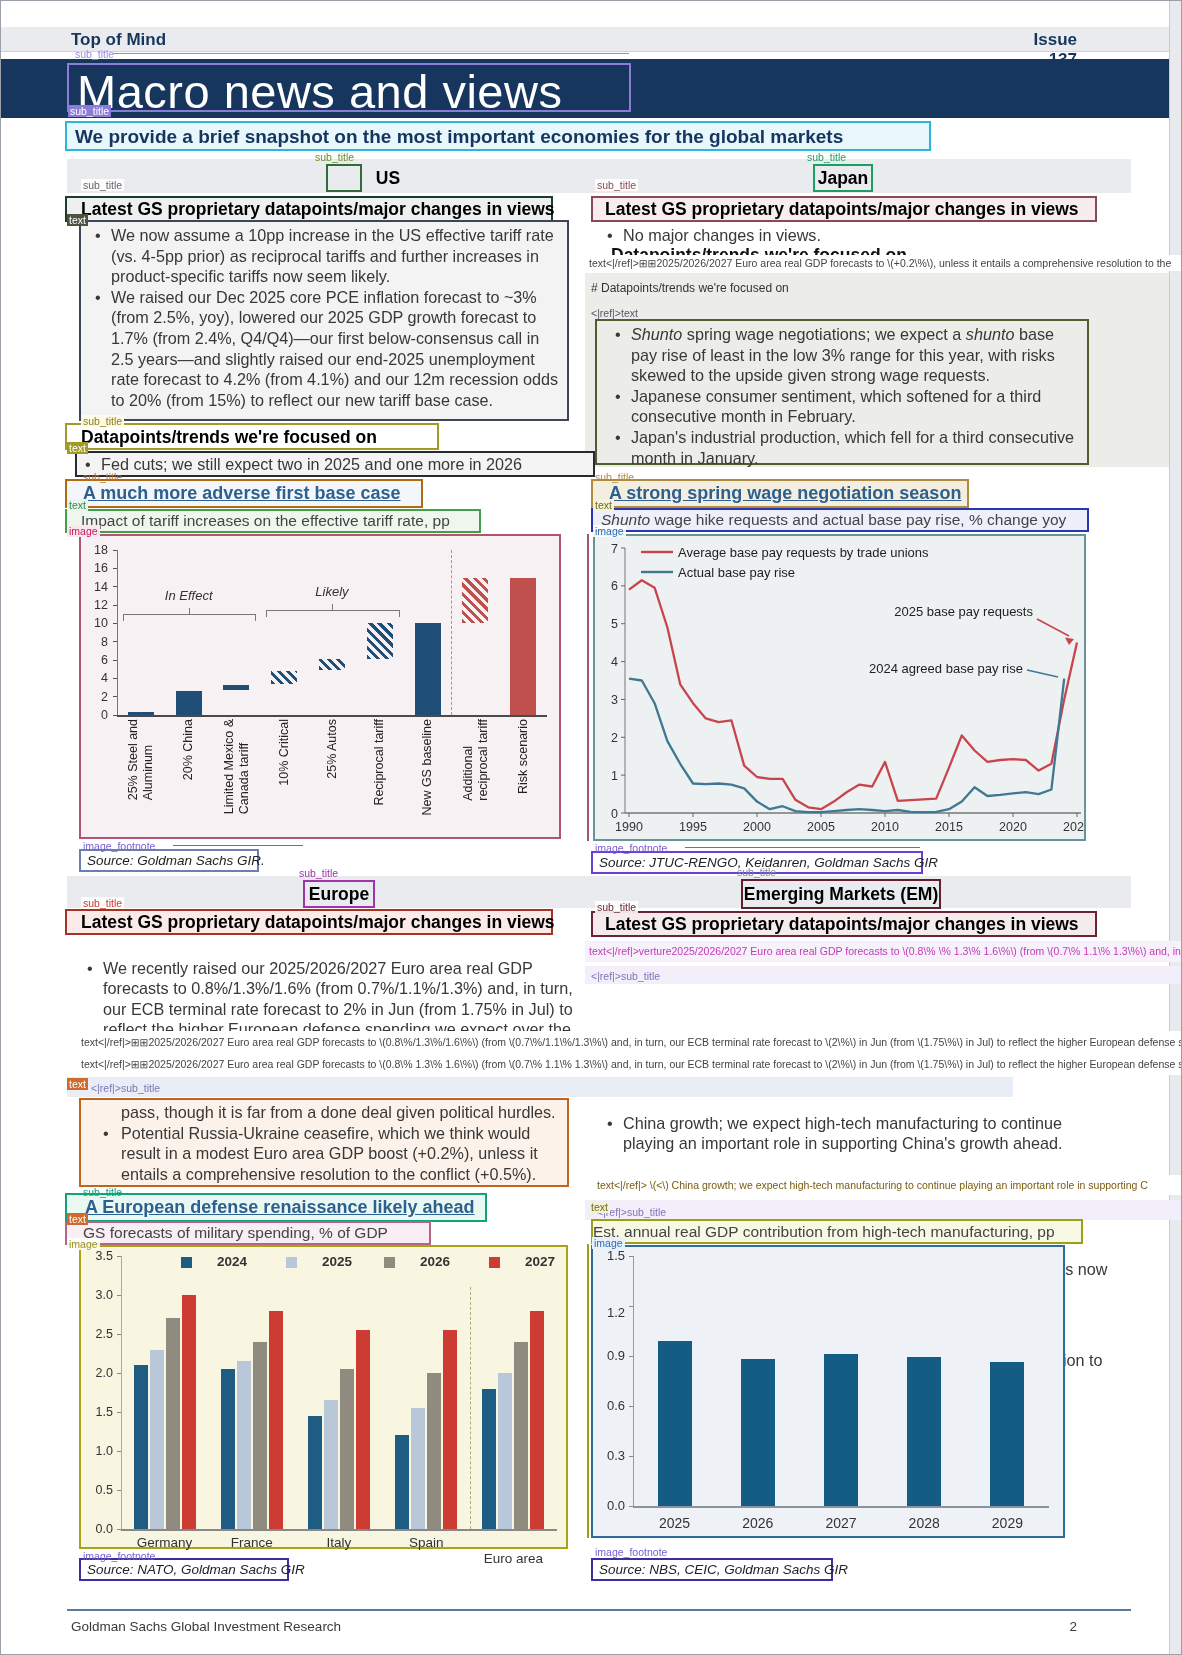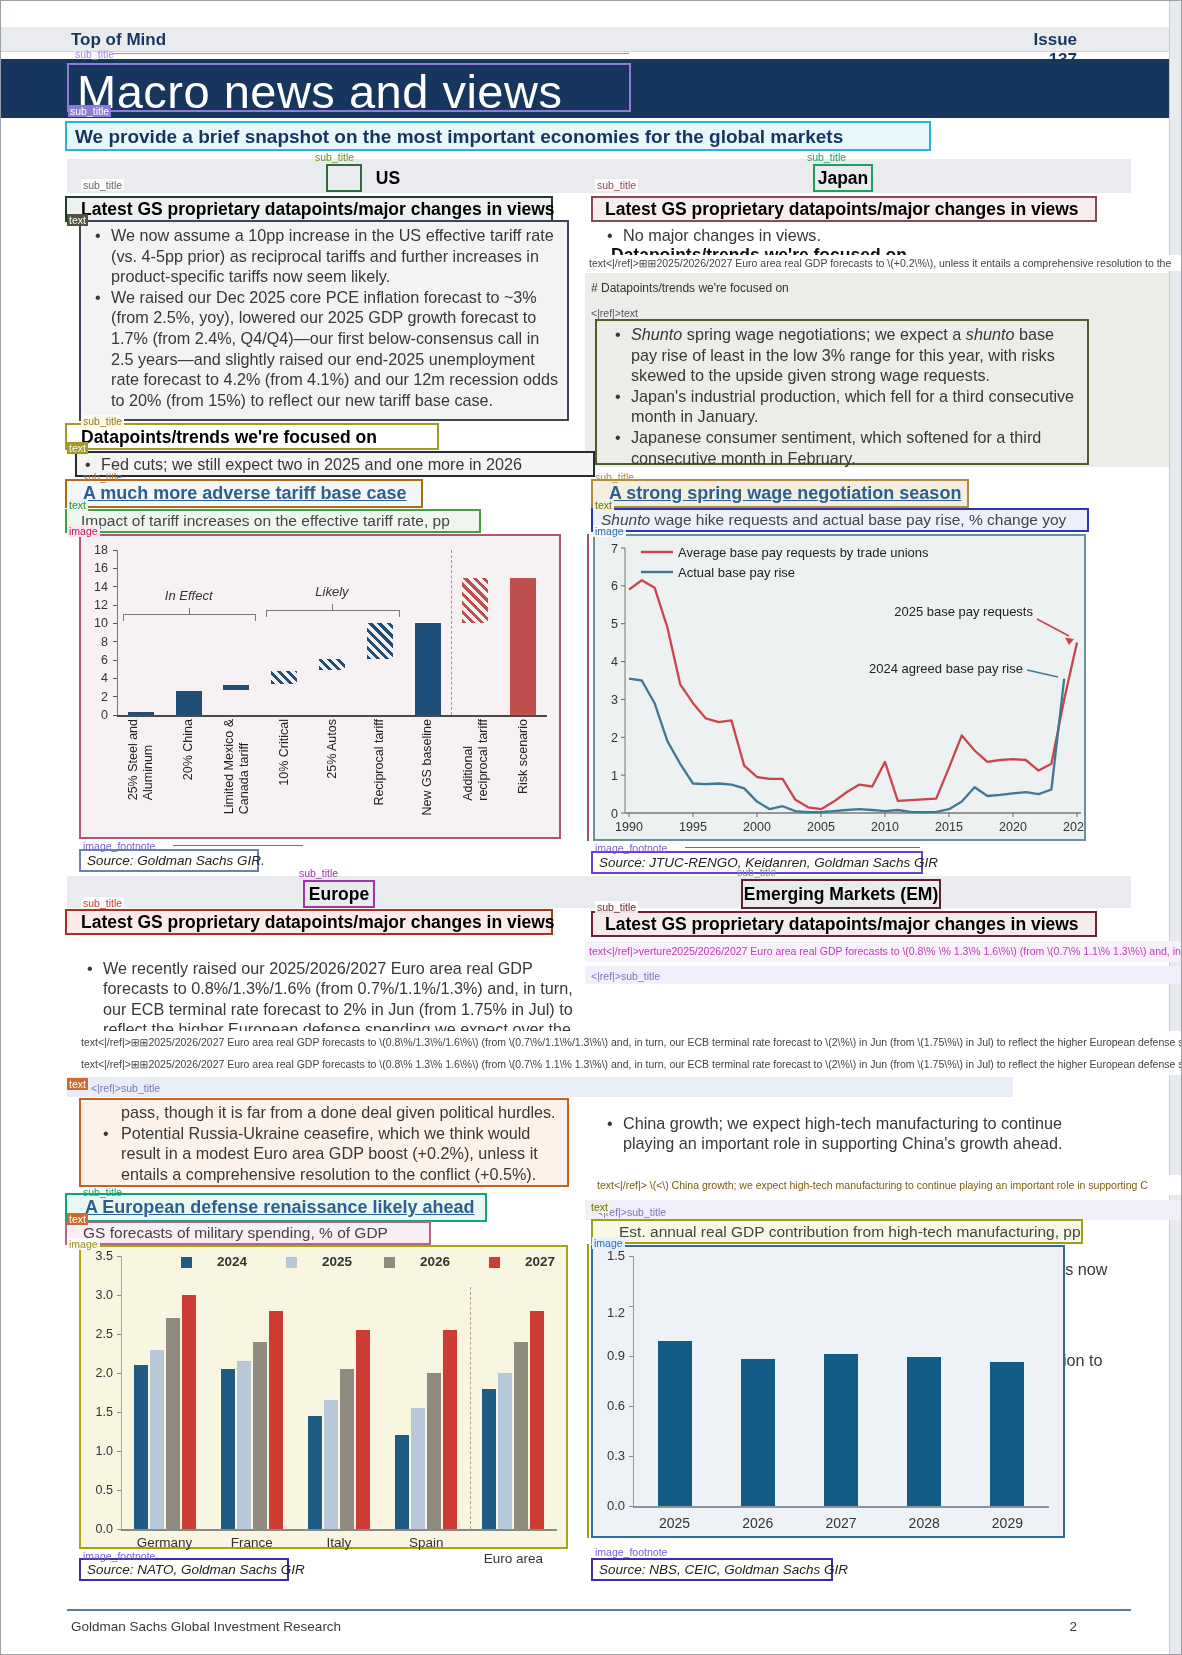--- a/index.html
+++ b/index.html
@@ -82,21 +82,21 @@
     <span class="latest" style="display:block;padding:2px 0 0 14px;">Datapoints/trends we're focused on</span>
   </div>
   <span class="lbl" style="left:66px;top:441px;background:#a39a25;color:#fff;">text</span>
 
   <div class="box" style="left:74px;top:450px;width:520px;height:26px;border-color:#252a33;background:#f4f4f4;">
     <div class="body b" style="padding-top:1px;">Fed cuts; we still expect two in 2025 and one more in 2026</div>
   </div>
 
   <span class="lbl" style="left:80px;top:470px;color:#c07020;background:transparent;">sub_title</span>
   <div class="box" style="left:64px;top:478px;width:358px;height:29px;border-color:#b06a10;background:#f3f7fb;">
-    <span class="blueh" style="display:block;padding:2px 0 0 16px;">A much more adverse tariff base case</span>
+    <span class="blueh" style="display:block;padding:2px 0 0 16px;">A much more adverse first base case</span>
   </div>
   <span class="lbl" style="left:66px;top:498px;color:#2e8b44;background:#e9f5ec;">text</span>
 
   <div class="box" style="left:64px;top:508px;width:416px;height:24px;border-color:#43a047;background:#eef6ee;">
     <span class="sub" style="display:block;padding:1px 0 0 14px;">Impact of tariff increases on the effective tariff rate, pp</span>
   </div>
   <span class="lbl" style="left:66px;top:524px;color:#c2185b;background:#fde7ef;">image</span>
 
   <div class="box" style="left:78px;top:533px;width:482px;height:305px;border-color:#b05575;background:#f8f1f3;">
     <div class="plot" id="us-plot">
@@ -191,22 +191,22 @@
   <div class="strip" style="left:584px;top:254px;width:598px;height:16px;background:#fff;"></div>
   <div class="abs art" style="left:588px;top:256px;">text&lt;|/ref|&gt;⊞⊞2025/2026/2027 Euro area real GDP forecasts to \(+0.2\%\), unless it entails a comprehensive resolution to the</div>
 
   <div class="abs" style="left:584px;top:272px;width:598px;height:194px;background:#ecede8;"></div>
   <div class="abs smalltxt" style="left:590px;top:280px;z-index:2;"># Datapoints/trends we're focused on</div>
   <span class="lbl" style="left:588px;top:306px;color:#556;background:transparent;">&lt;|ref|&gt;text</span>
 
   <div class="box" style="left:594px;top:318px;width:494px;height:146px;border-color:#4f5d2f;background:transparent;">
     <div class="body" style="padding:3px 4px 0 10px;">
       <div class="b"><i>Shunto</i><span> spring wage negotiations; we expect a </span><i>shunto</i><span> base pay rise of least in the low 3% range for this year, with risks skewed to the upside given strong wage requests.</span></div>
+      <div class="b">Japanese consumer sentiment, which softened for a third consecutive month in February.</div>
       <div class="b">Japan's industrial production, which fell for a third consecutive month in January.</div>
-      <div class="b">Japanese consumer sentiment, which softened for a third consecutive month in February.</div>
     </div>
   </div>
 
   <span class="lbl" style="left:592px;top:470px;color:#b08a3e;background:transparent;">sub_title</span>
   <div class="box" style="left:590px;top:478px;width:378px;height:29px;border-color:#b08a3e;background:#f4eee0;">
     <span class="blueh" style="display:block;padding:2px 0 0 16px;">A strong spring wage negotiation season</span>
   </div>
   <span class="lbl" style="left:592px;top:498px;color:#6b6b1f;background:#f5f2dc;">text</span>
 
   <div class="box" style="left:590px;top:507px;width:498px;height:24px;border-color:#2a35b0;background:#edeffb;">
@@ -390,21 +390,21 @@
   <div class="abs body b" style="left:598px;top:1143px;width:486px;">CEEMEA growth, which would benefit from a potential resolution to the Russia-Ukraine conflict.</div>
 
   <div class="strip" style="left:584px;top:1174px;width:598px;height:20px;background:#fff;"></div>
   <div class="abs art" style="left:596px;top:1178px;color:#7a5c10;">text&lt;|/ref|&gt; \(&lt;\) China growth; we expect high-tech manufacturing to continue playing an important role in supporting C</div>
 
   <div class="strip" style="left:584px;top:1199px;width:598px;height:20px;background:#f3effa;"></div>
   <span class="lbl" style="left:588px;top:1200px;color:#6b6b1f;background:#f5f2dc;z-index:31;">text</span>
   <span class="lbl" style="left:594px;top:1205px;color:#7d74b8;background:transparent;">&lt;|ref|&gt;sub_title</span>
 
   <div class="box" style="left:590px;top:1218px;width:492px;height:25px;border-color:#9aa118;background:#f8f9e4;">
-    <span class="sub" style="display:block;padding:2px 0 0 26px;">Est. annual real GDP contribution from high-tech manufacturing, pp</span>
+    <span class="sub" style="display:block;padding:2px 0 0 0;">Est. annual real GDP contribution from high-tech manufacturing, pp</span>
   </div>
   <span class="lbl" style="left:591px;top:1236px;color:#2a6db5;background:#e8f0fa;z-index:31;">image</span>
 
   <div class="abs" style="left:586px;top:1243px;width:0;height:294px;border-left:2px solid #9aa118;z-index:18;"></div>
   <div class="box" style="left:590px;top:1244px;width:474px;height:293px;border-color:#2f6c99;background:#eef1f5;">
     <div class="plot" id="em-plot">
         <div class="ylab" style="left: 0px; top: 251px; width: 32px; font-size: 13px;">0.0</div>
         <div style="position: absolute; left: 36px; top: 259px; width: 4px; height: 1px; background: rgb(136, 136, 153);"></div>
         <div class="ylab" style="left: 0px; top: 200.9px; width: 32px; font-size: 13px;">0.3</div>
         <div style="position: absolute; left: 36px; top: 208.9px; width: 4px; height: 1px; background: rgb(136, 136, 153);"></div>

